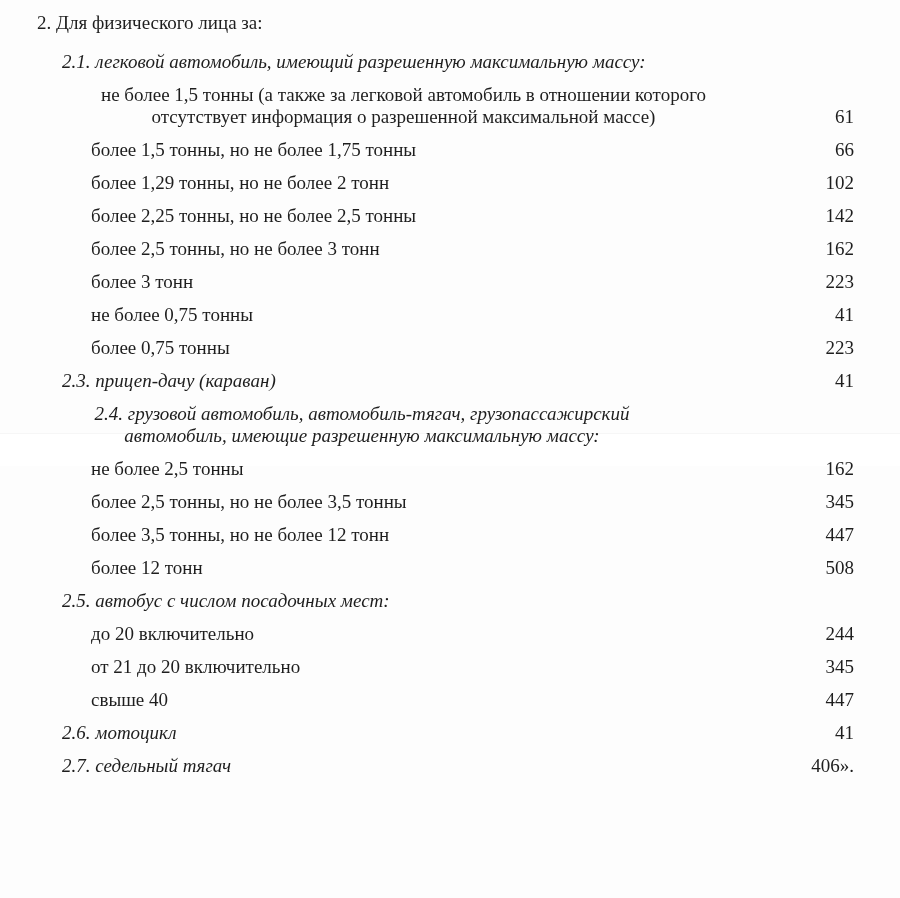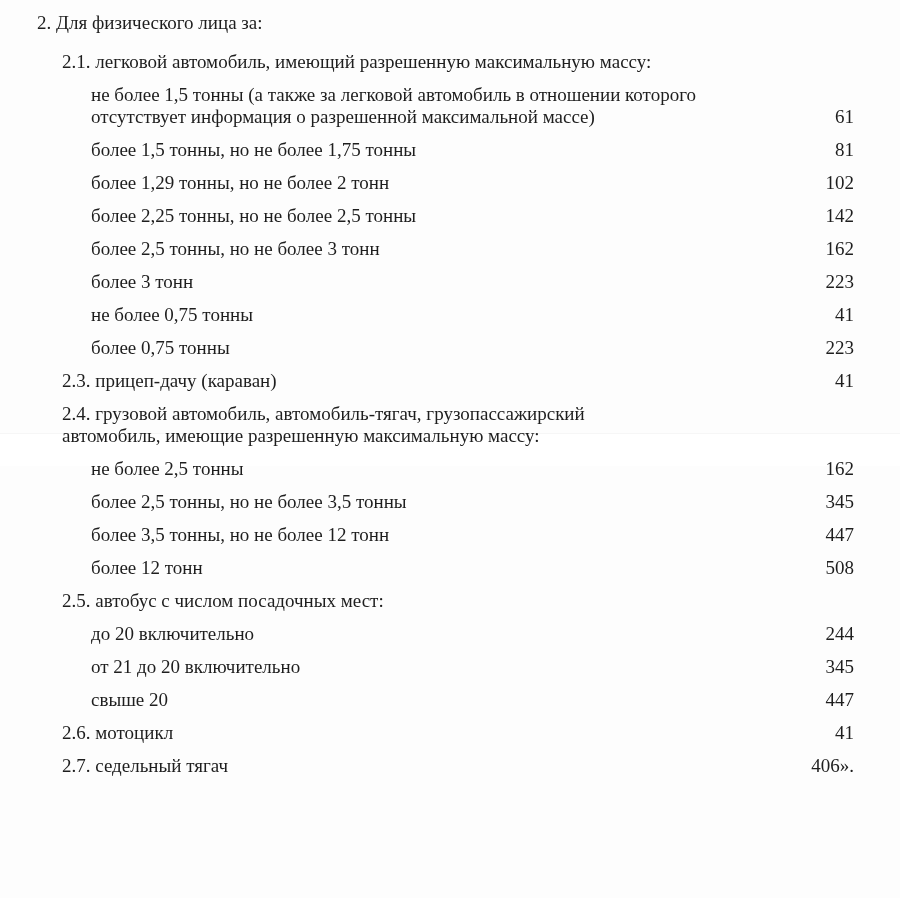--- a/index.html
+++ b/index.html
@@ -34,31 +34,32 @@
   }
   .content { position: relative; }
   .row {
     display: flex;
     align-items: flex-end;
     line-height: 22px;
     margin-bottom: 11px;
   }
   .row .label {
     max-width: 625px;
+    text-align: center;
   }
   .row .value {
     margin-left: auto;
     white-space: nowrap;
     text-align: center;
   }
   .lvl0 { padding-left: 0; }
   .lvl0 { margin-bottom: 17px; }
   .lvl1 { padding-left: 25px; }
   .lvl2 { padding-left: 54px; }
-  .lvl1 .label { max-width: 600px; }
+  .lvl1 .label { max-width: 600px; font-style: italic; }
 </style>
 </head>
 <body>
 
 <div class="page">
   <div class="scan-band"></div>
   <div class="content">
 
     <div class="row lvl0">
       <div class="label">2. Для физического лица за:</div>
@@ -69,21 +70,21 @@
       <div class="value"></div>
     </div>
 
     <div class="row lvl2">
       <div class="label">не более 1,5 тонны (а также за легковой автомобиль в отношении которого отсутствует информация о разрешенной максимальной массе)</div>
       <div class="value">61</div>
     </div>
 
     <div class="row lvl2">
       <div class="label">более 1,5 тонны, но не более 1,75 тонны</div>
-      <div class="value">81</div>
+      <div class="value">66</div>
     </div>
 
     <div class="row lvl2">
       <div class="label">более 1,29 тонны, но не более 2 тонн</div>
       <div class="value">102</div>
     </div>
 
 
     <div class="row lvl2">
       <div class="label">более 2,25 тонны, но не более 2,5 тонны</div>
@@ -150,21 +151,21 @@
       <div class="label">до 20 включительно</div>
       <div class="value">244</div>
     </div>
 
     <div class="row lvl2">
       <div class="label">от 21 до 20 включительно</div>
       <div class="value">345</div>
     </div>
 
     <div class="row lvl2">
-      <div class="label">свыше 20</div>
+      <div class="label">свыше 40</div>
       <div class="value">447</div>
     </div>
 
     <div class="row lvl1">
       <div class="label">2.6. мотоцикл</div>
       <div class="value">41</div>
     </div>
 
     <div class="row lvl1">
       <div class="label">2.7. седельный тягач</div>

